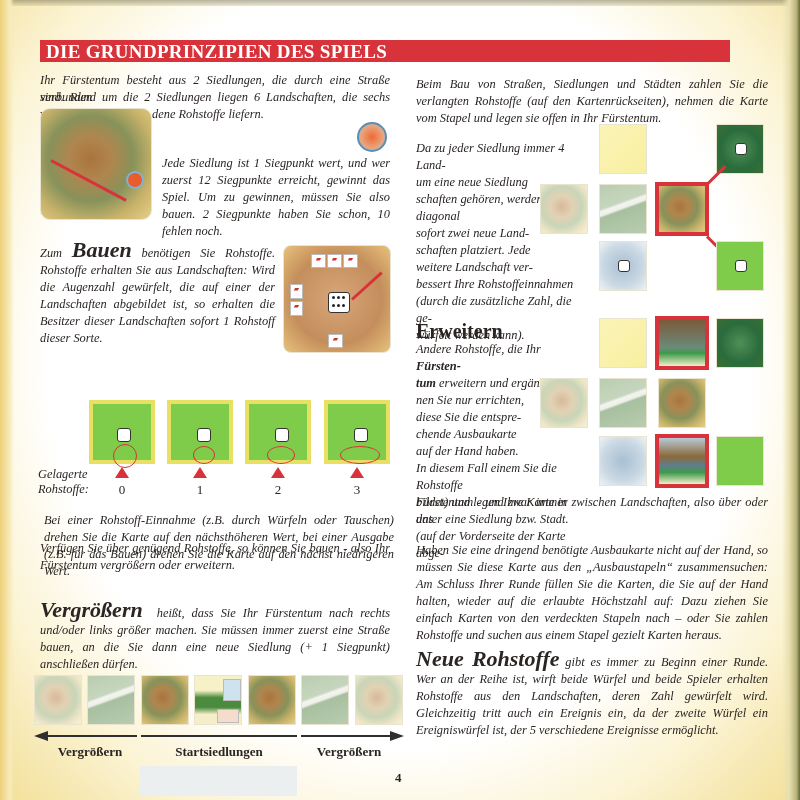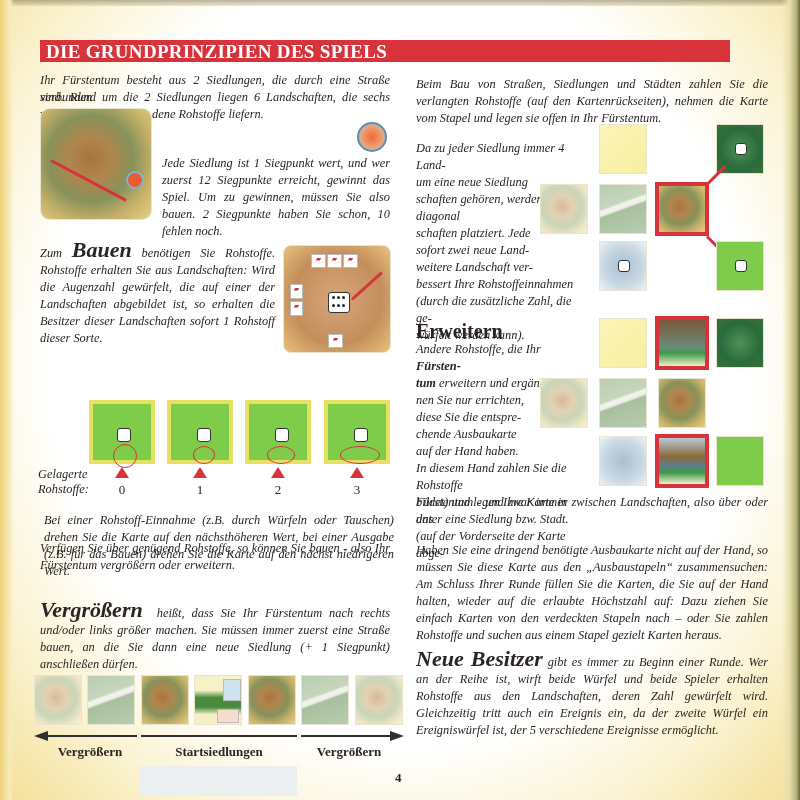--- a/index.html
+++ b/index.html
@@ -141,22 +141,22 @@
   <div class="strip-label" style="left:45px;top:744px;width:90px;">Vergrößern</div>
   <div class="strip-label" style="left:141px;top:744px;width:156px;">Startsiedlungen</div>
   <div class="strip-label" style="left:305px;top:744px;width:88px;">Vergrößern</div>
 
   <div class="txt" style="left:416px;top:76px;width:352px;">Beim Bau von Straßen, Siedlungen und Städten zahlen Sie die verlangten Rohstoffe (auf den Kartenrückseiten), nehmen die Karte vom Stapel und legen sie offen in Ihr Fürstentum.</div>
 
   <div class="txt" style="left:416px;top:140px;width:170px;text-align:left;">
     <div>Da zu jeder Siedlung immer 4 Land-</div>
     <div>um eine neue Siedlung</div>
     <div>schaften gehören, werden diagonal</div>
+    <div>sofort zwei neue Land-</div>
     <div>schaften platziert. Jede</div>
-    <div>sofort zwei neue Land-</div>
     <div>weitere Landschaft ver-</div>
     <div>bessert Ihre Rohstoffeinnahmen</div>
     <div>(durch die zusätzliche Zahl, die ge-</div>
     <div>würfelt werden kann).</div>
   </div>
 
   <div class="tile field" style="left:599px;top:124px;width:48px;height:50px;"></div>
   <div class="tile forest" style="left:716px;top:124px;width:48px;height:50px;">
     <div class="die" style="left:18px;top:18px;width:10px;height:10px;"></div>
   </div>
@@ -173,37 +173,37 @@
   </div>
 
   <div class="h2" style="left:416px;top:320px;">Erweitern</div>
   <div class="txt" style="left:416px;top:341px;width:170px;text-align:left;">
     <div><span>Andere Rohstoffe, die Ihr </span><b>Fürsten-</b></div>
     <div><b>tum</b><span> erweitern und ergänzen, kön-</span></div>
     <div>nen Sie nur errichten,</div>
     <div>diese Sie die entspre-</div>
     <div>chende Ausbaukarte</div>
     <div>auf der Hand haben.</div>
-    <div>In diesem Hand zahlen Sie die Rohstoffe</div>
+    <div>In diesem Fall einem Sie die Rohstoffe</div>
     <div>bildet) und legen Ihre Karte in das</div>
     <div>(auf der Vorderseite der Karte abge-</div>
   </div>
   <div class="txt" style="left:416px;top:494px;width:352px;">Fürstentum - und zwar immer zwischen Landschaften, also über oder unter eine Siedlung bzw. Stadt.</div>
 
   <div class="tile field" style="left:599px;top:318px;width:48px;height:50px;"></div>
   <div class="tile redframe" style="left:655px;top:316px;width:54px;height:54px;background:linear-gradient(180deg,#7a5a3a 0%,#6b8b7a 60%,#3e9a4a 72%,#f2eecc 100%);"></div>
   <div class="tile forest" style="left:716px;top:318px;width:48px;height:50px;"></div>
   <div class="tile settle-faded" style="left:540px;top:378px;width:48px;height:50px;"></div>
   <div class="tile road-faded" style="left:599px;top:378px;width:48px;height:50px;"></div>
   <div class="tile settle" style="left:658px;top:378px;width:48px;height:50px;"></div>
   <div class="tile mountain" style="left:599px;top:436px;width:48px;height:50px;"></div>
   <div class="tile redframe" style="left:655px;top:434px;width:54px;height:54px;background:linear-gradient(180deg,#b7c9d5 0%,#8a6a3a 40%,#5d7d8d 60%,#3e9a4a 75%,#f2eecc 100%);"></div>
   <div class="tile" style="left:716px;top:436px;width:48px;height:50px;background:#7fcb4a;"></div>
 
   <div class="txt" style="left:416px;top:542px;width:352px;">Haben Sie eine dringend benötigte Ausbaukarte nicht auf der Hand, so müssen Sie diese Karte aus den „Ausbaustapeln“ zusammensuchen: Am Schluss Ihrer Runde füllen Sie die Karten, die Sie auf der Hand halten, wieder auf die erlaubte Höchstzahl auf: Dazu ziehen Sie einfach Karten von den verdeckten Stapeln nach – oder Sie zahlen Rohstoffe und suchen aus einem Stapel gezielt Karten heraus.</div>
 
   <div class="txt" style="left:416px;top:650px;width:352px;">
-    <b class="big">Neue Besitzer</b>
+    <b class="big">Neue Rohstoffe</b>
     <span>gibt es immer zu Beginn einer Runde. Wer an der Reihe ist, wirft beide Würfel und beide Spieler erhalten Rohstoffe aus den Landschaften, deren Zahl gewürfelt wird. Gleichzeitig tritt auch ein Ereignis ein, da der zweite Würfel ein Ereigniswürfel ist, der 5 verschiedene Ereignisse ermöglicht.</span>
   </div>
 
   <div class="pagenum">4</div>
 </div>
 
 </body></html>

